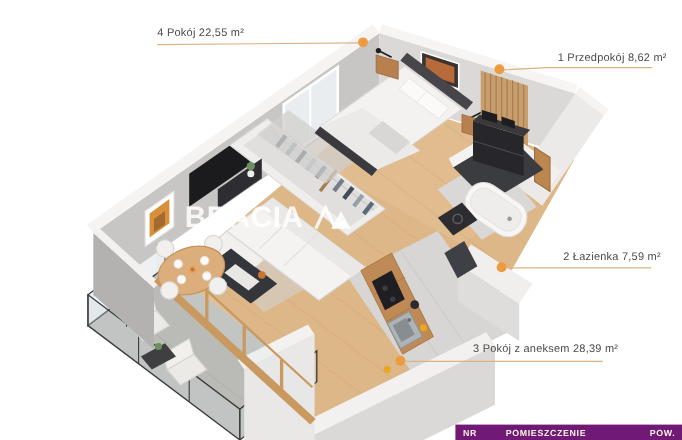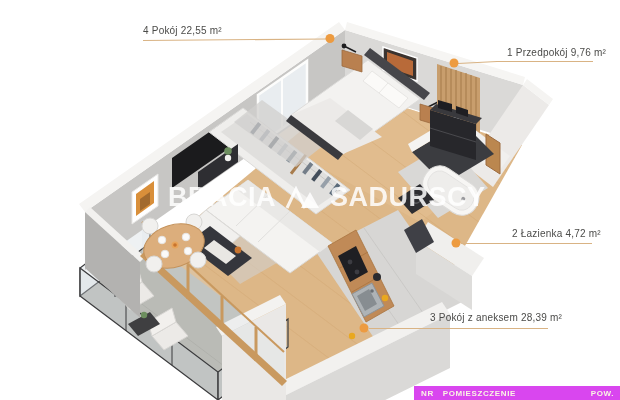--- a/index.html
+++ b/index.html
@@ -5,25 +5,25 @@
   html,body{margin:0;padding:0;background:#fff;}
   .stage{position:relative;width:620px;height:400px;background:#ffffff;overflow:hidden;
          font-family:"Liberation Sans",sans-serif;}
   .stage svg{position:absolute;left:0;top:0;}
   .layer{pointer-events:none;}
   .room-label{position:absolute;display:flex;gap:3px;white-space:nowrap;
               font-size:10px;font-weight:500;color:#4b4b49;letter-spacing:.2px;z-index:5;}
   .watermark{position:absolute;left:168px;top:182px;display:flex;align-items:center;gap:9px;
              font-size:27px;font-weight:700;letter-spacing:.5px;color:rgba(255,255,255,.85);z-index:3;}
   .watermark svg{position:static;}
-  .legend-bar{position:absolute;left:414px;top:386px;width:206px;height:14px;background:#d946ef;
+  .legend-bar{position:absolute;left:414px;top:386px;width:206px;height:14px;background:#701a75;
               display:flex;align-items:center;font-size:8px;font-weight:700;letter-spacing:.6px;
               color:#faf3e4;z-index:6;}
   .legend-bar .c-nr{margin-left:7px;}
-  .legend-bar .c-room{margin-left:9px;}
+  .legend-bar .c-room{margin-left:26px;}
   .legend-bar .c-area{margin-left:auto;margin-right:6px;padding-left:44px;}
 </style>
 </head>
 <body>
 
 <div class="stage">
 
 <svg class="layer" width="620" height="400" viewBox="0 0 620 400">
   <defs>
     <clipPath id="woodClip">
@@ -267,21 +267,20 @@
     <circle cx="352" cy="336" r="3.2" fill="#e9a81f"></circle>
   </g>
 </svg>
 
 <div class="watermark">
   <span>BRACIA</span>
   <svg width="36" height="24" viewBox="0 0 36 24">
     <path d="M2 22 L11 3 L20 22" fill="none" stroke="rgba(255,255,255,.85)" stroke-width="3"></path>
     <path d="M16 22 L25 6 L34 22 Z" fill="rgba(255,255,255,.85)"></path>
   </svg>
-  <span>SADURSCY</span>
 </div>
 
 <svg class="layer" width="620" height="400" viewBox="0 0 620 400" style="z-index:4">
   <line x1="143" y1="40.5" x2="326" y2="39" stroke-width="1.1" stroke="#D9B384"></line>
   <circle cx="330" cy="38.5" r="4.5" fill="#ED9B40"></circle>
   <polyline points="593,61.5 497,61.5 458,63.5" fill="none" stroke-width="1.1" stroke="#D9B384"></polyline>
   <circle cx="454" cy="63" r="4.5" fill="#ED9B40"></circle>
   <line x1="592" y1="243.5" x2="461" y2="243.5" stroke-width="1.1" stroke="#D9B384"></line>
   <circle cx="456" cy="243" r="4.5" fill="#ED9B40"></circle>
   <line x1="548" y1="328.5" x2="369" y2="328.5" stroke-width="1.1" stroke="#D9B384"></line>
@@ -289,26 +288,26 @@
 </svg>
 
 <div class="room-label" style="left:143px;top:25px">
   <span>4</span>
   <span>Pokój</span>
   <span>22,55 m²</span>
 </div>
 <div class="room-label" style="left:507px;top:47px">
   <span>1</span>
   <span>Przedpokój</span>
-  <span>9,76 m²</span>
+  <span>8,62 m²</span>
 </div>
 <div class="room-label" style="left:512px;top:228px">
   <span>2</span>
   <span>Łazienka</span>
-  <span>4,72 m²</span>
+  <span>7,59 m²</span>
 </div>
 <div class="room-label" style="left:430px;top:312px">
   <span>3</span>
   <span>Pokój z aneksem</span>
   <span>28,39 m²</span>
 </div>
 
 <div class="legend-bar">
   <span class="c-nr">NR</span>
   <span class="c-room">POMIESZCZENIE</span>

